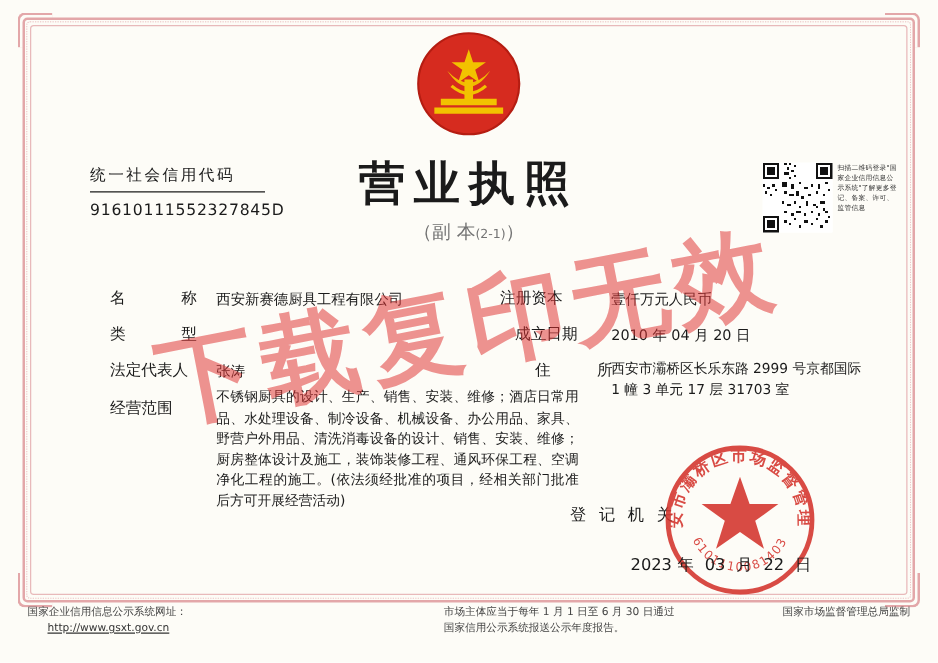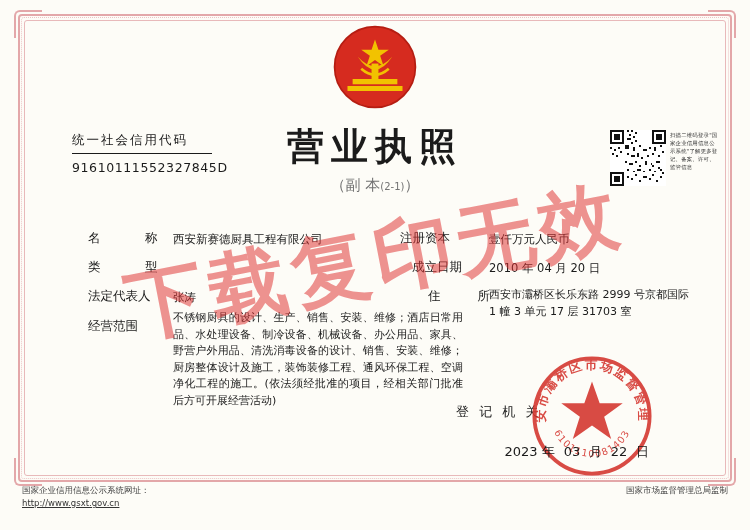--- a/index.html
+++ b/index.html
@@ -251,20 +251,21 @@
   .footer-left {
     position: absolute;
     left: 22px;
     top: 0;
     font-family: "DejaVu Sans", sans-serif;
     font-size: 8.5px;
     color: #444;
     line-height: 13px;
   }
   .footer-left .url {
+    margin-left: 16px;
     text-decoration: underline;
     color: #333;
   }
   .footer-center {
     position: absolute;
     left: 355px;
     top: 0;
     font-family: "DejaVu Sans", sans-serif;
     font-size: 8.5px;
     color: #444;
@@ -433,18 +434,22 @@
     <span class="dt-y">2023</span><span>年</span><span class="dt-m">03</span><span>月</span><span class="dt-d">22</span><span>日</span>
   </div>
 
   <div class="watermark">下载复印无效</div>
 
   <div class="footer">
     <div class="footer-left">
       <div>国家企业信用信息公示系统网址：</div>
       <div class="url">http://www.gsxt.gov.cn</div>
     </div>
+    <div class="footer-center">
+      <div>市场主体应当于每年 1 月 1 日至 6 月 30 日通过</div>
+      <div>国家信用公示系统报送公示年度报告。</div>
+    </div>
     <div class="footer-right">
       <div>国家市场监督管理总局监制</div>
     </div>
   </div>
 
 </div>
 
 </body></html>

